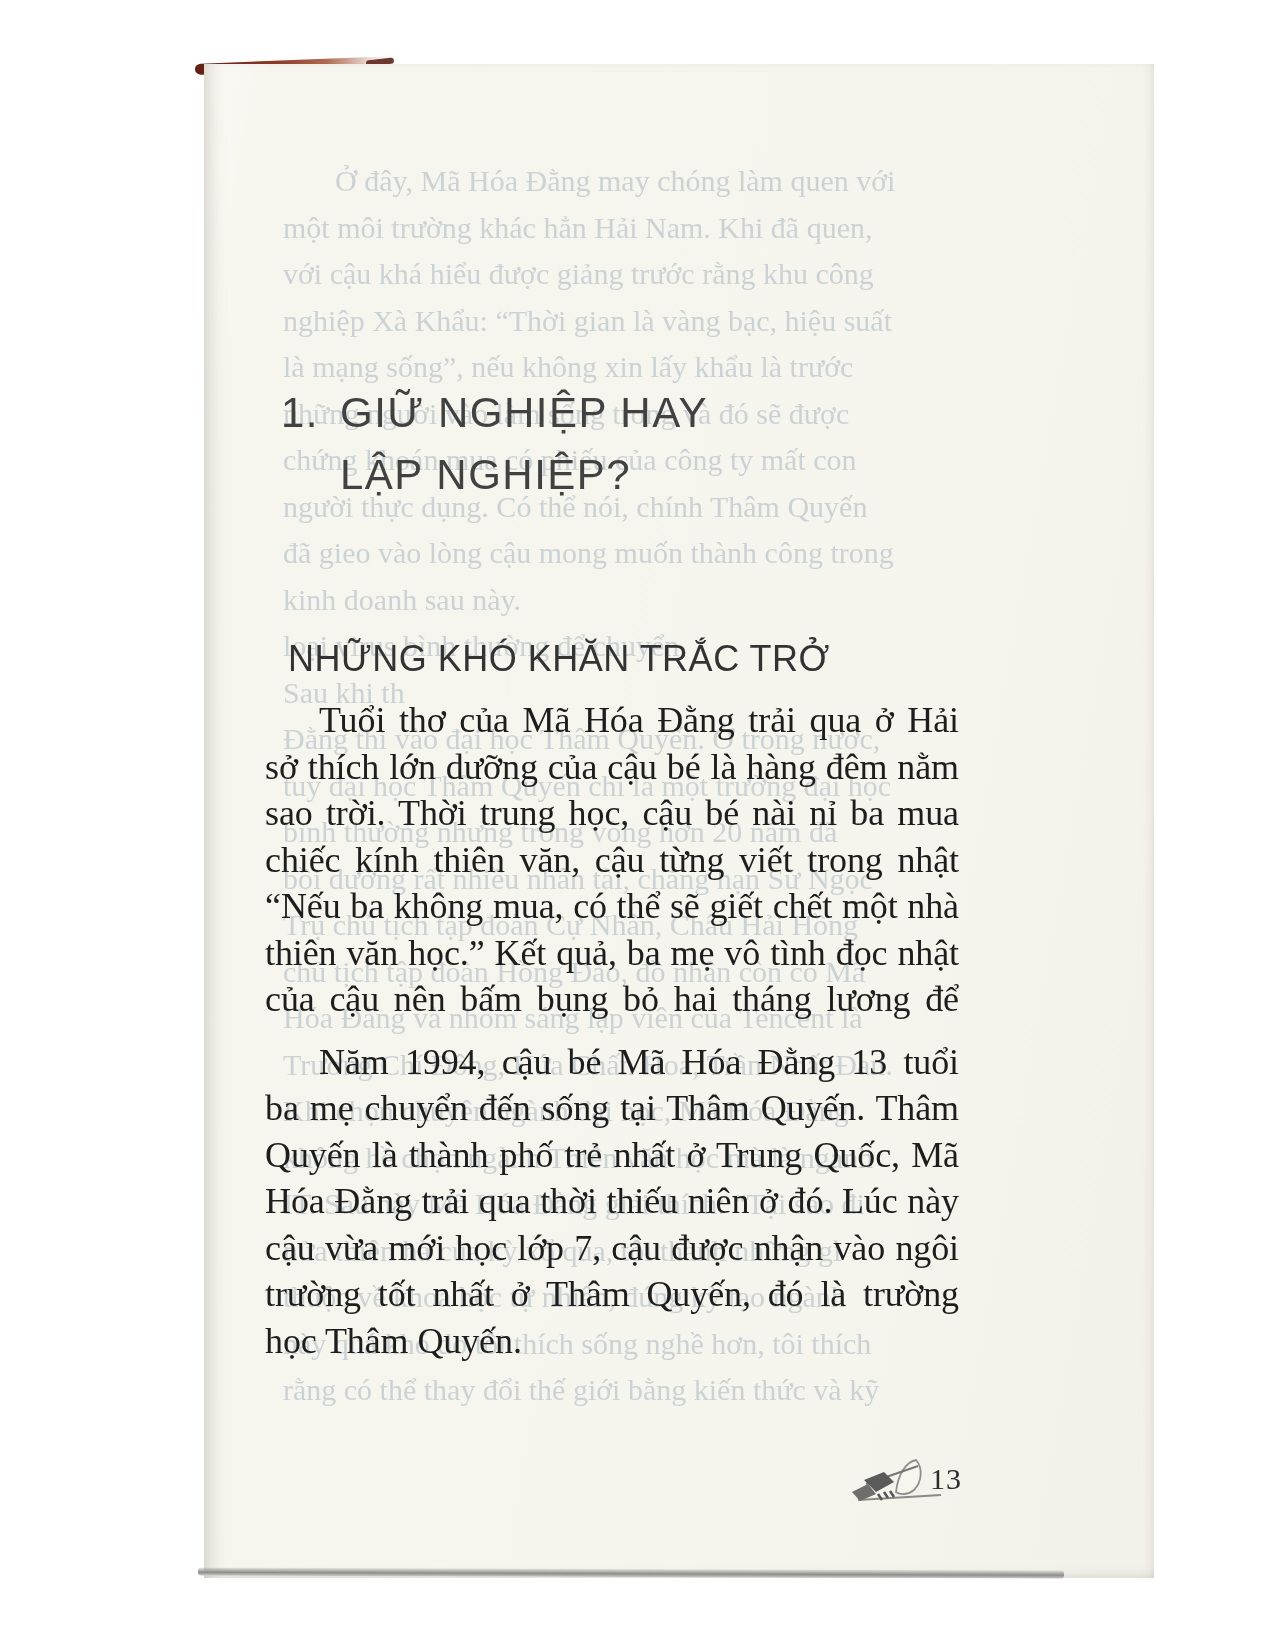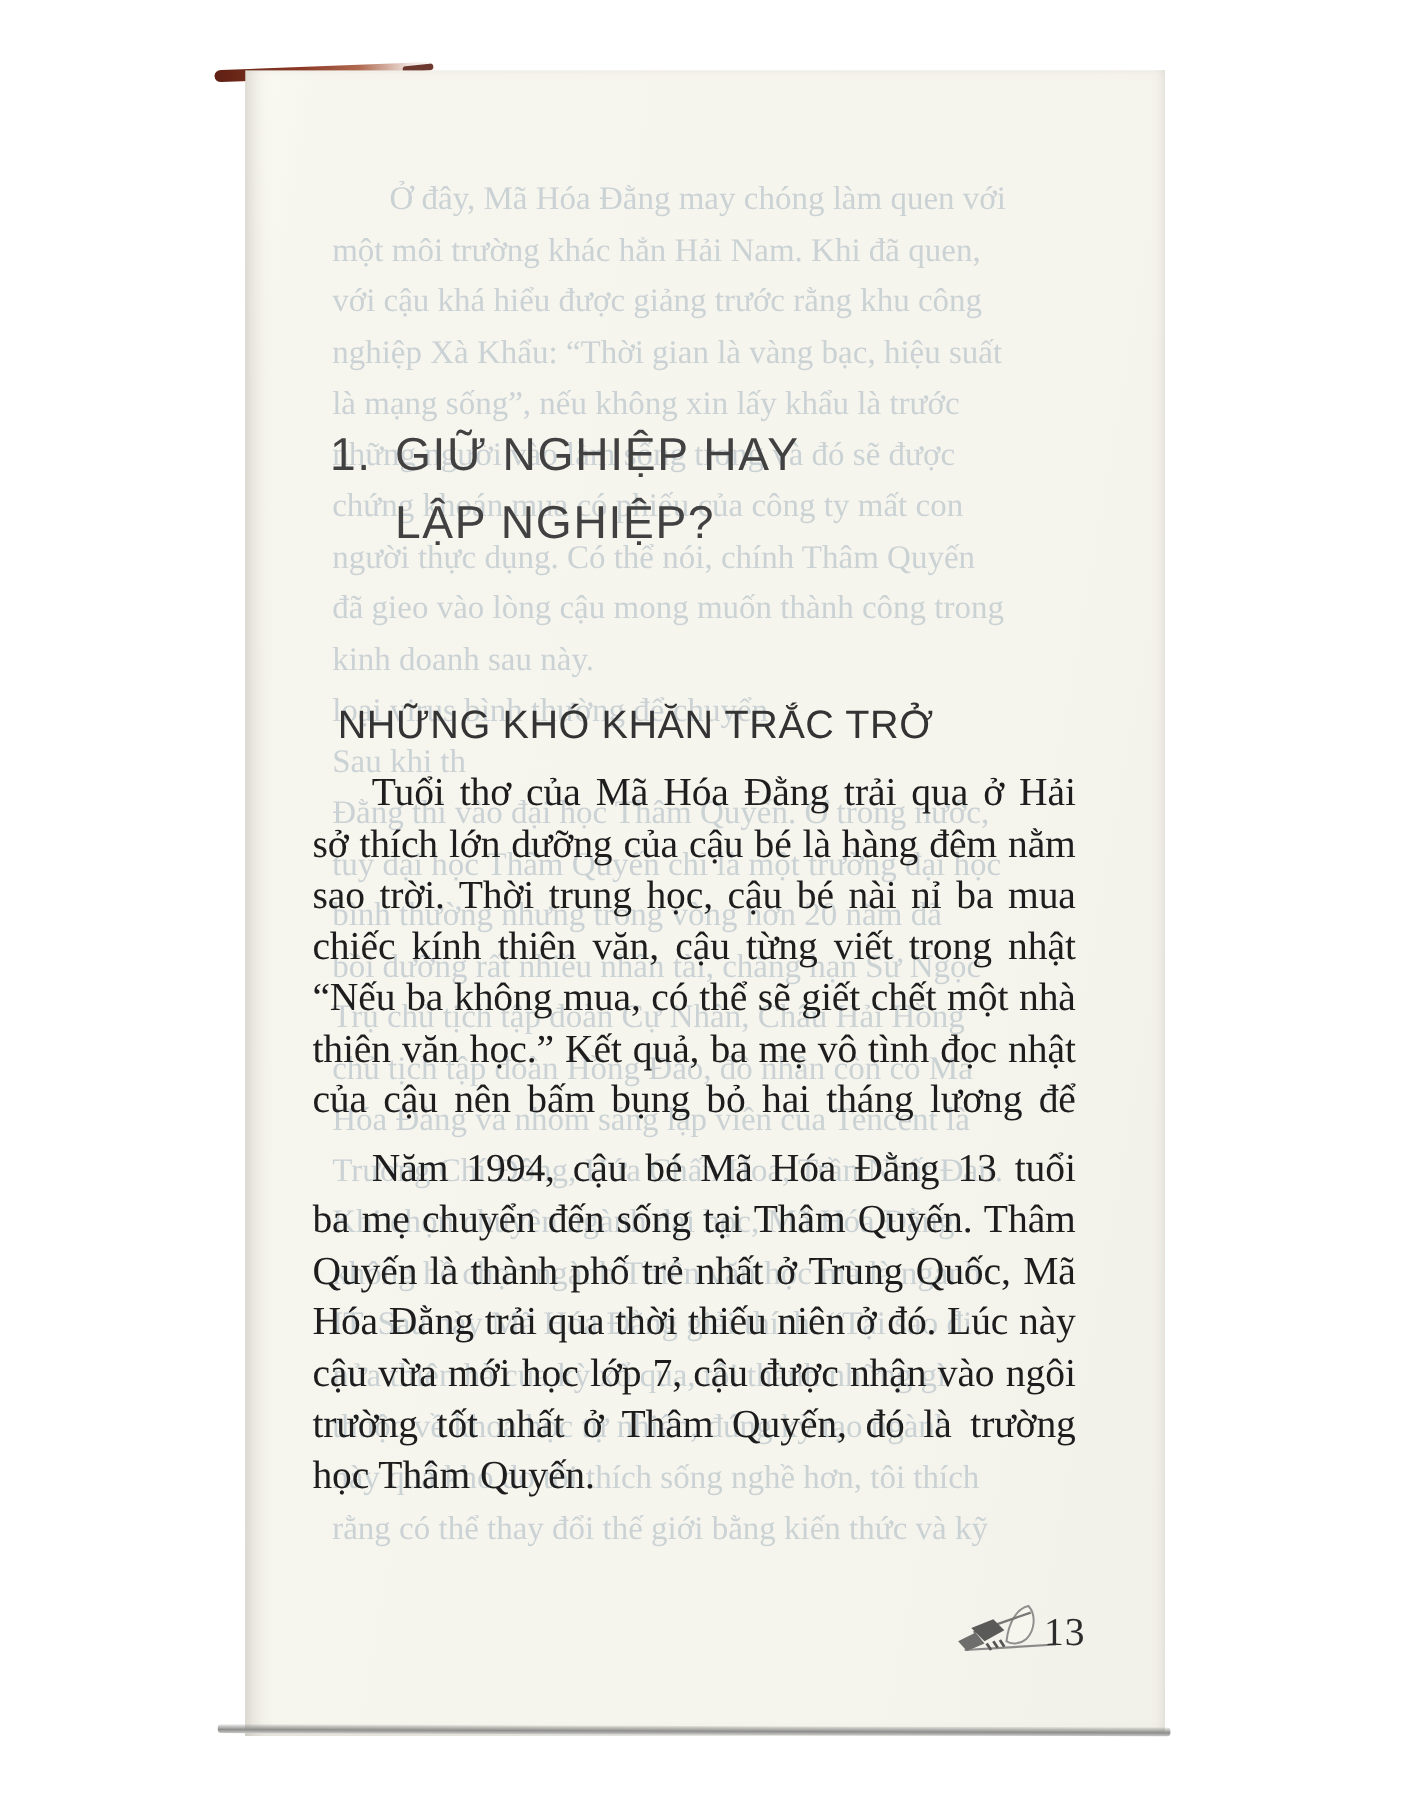--- a/index.html
+++ b/index.html
@@ -1,23 +1,23 @@
 <!DOCTYPE html>
 <html><head>
 <meta charset="utf-8">
 <style>
   html,body{margin:0;padding:0;background:#ffffff;}
   .scan{position:relative;width:1275px;height:1650px;background:#ffffff;overflow:hidden;
         font-family:"Liberation Serif",serif;}
   
-  .page{position:absolute;left:204px;top:64px;width:836px;height:1514px;
+  .page{position:absolute;left:204px;top:64px;width:950px;height:1514px;
         background:linear-gradient(100deg,#fbfaf4 0%,#f6f5ee 6%,#f5f4ed 70%,#f1f0e9 100%);
         box-shadow:inset 16px 0 20px -14px rgba(130,120,105,.38),
                    inset -8px 0 12px -9px rgba(150,140,125,.30),
-                   inset 0 -10px 14px -12px rgba(120,115,100,.25);margin-left:19px;}
+                   inset 0 -10px 14px -12px rgba(120,115,100,.25);}
   
   .cover-edge{position:absolute;left:195px;top:60px;width:202px;height:11px;border-radius:6px/5px;
         background:linear-gradient(to right,#5f2013 0%,#8c3a26 40%,#b06a50 65%,rgba(190,140,120,.25) 88%,rgba(190,140,120,0) 100%);
         transform:rotate(-2.2deg);}
   .cover-edge-tip{position:absolute;left:366px;top:59px;width:28px;height:6px;border-radius:3px;
         background:#55190d;opacity:.85;transform:rotate(-6deg);}
   
   .bottom-edge{position:absolute;left:198px;top:1569px;width:866px;height:8px;border-radius:3px;
         background:linear-gradient(to bottom,rgba(140,140,138,.15),#8e8e8c 60%,#c9c9c7);
         transform:rotate(.2deg);}
@@ -38,21 +38,21 @@
            font-size:36px;letter-spacing:.5px;color:#333333;}
   
   .bodytext{position:absolute;left:61px;top:633px;width:694px;
             font-size:36px;color:#1d1d1d;letter-spacing:-.1px;}
   .para .tline{height:46.5px;line-height:46.5px;overflow:hidden;text-align:justify;}
   .para .tline:not(.last)::after{content:"";display:inline-block;width:100%;height:0;}
   .para .tline:first-child{text-indent:54px;}
   .para.p2{margin-top:16px;}
   
   .ornament{position:absolute;left:640px;top:1390px;}
-  .pnum{position:absolute;left:726px;top:1398px;font-size:36px;color:#2c2c2c;
+  .pnum{position:absolute;left:726px;top:1398px;font-size:30px;color:#2c2c2c;
         letter-spacing:1px;}
 </style>
 </head>
 <body>
 
 <div class="scan">
 
   <div class="cover-edge"></div>
   <div class="cover-edge-tip"></div>
 

